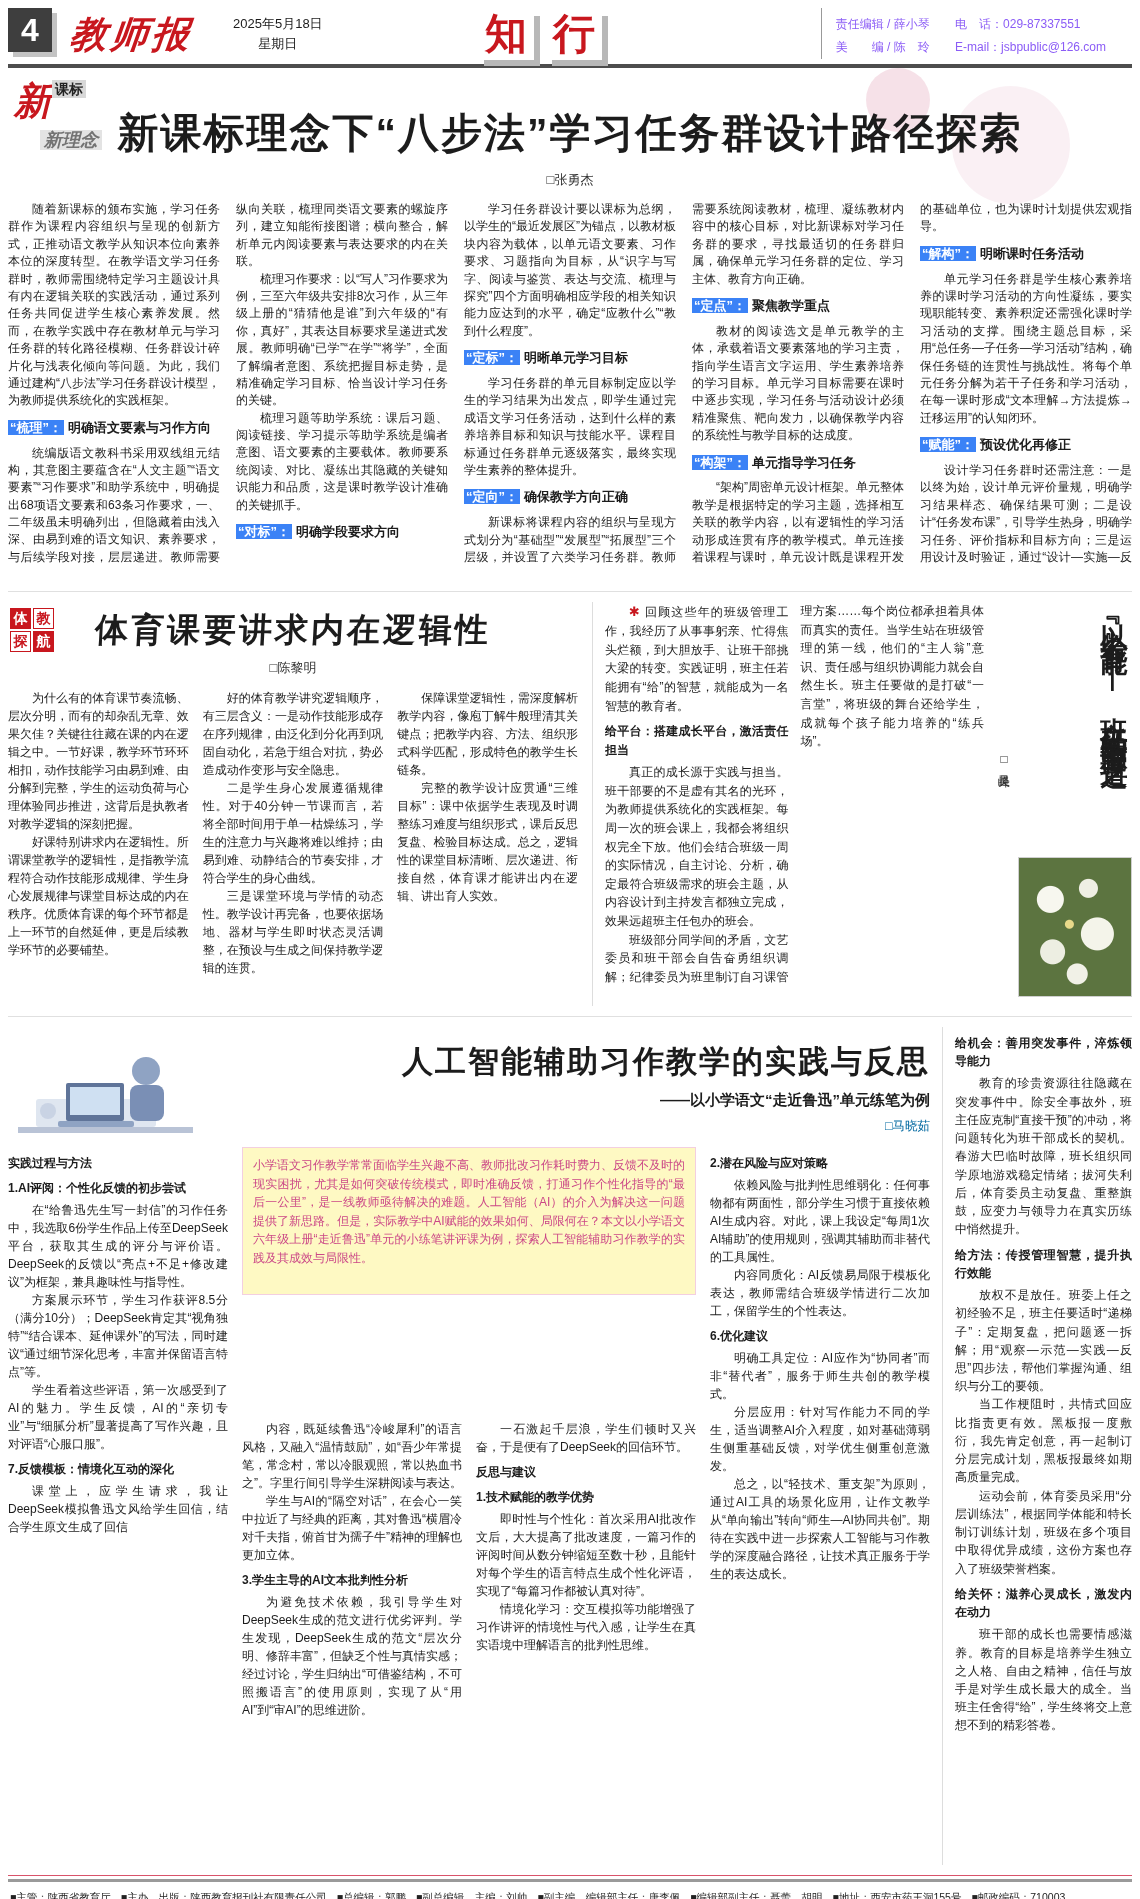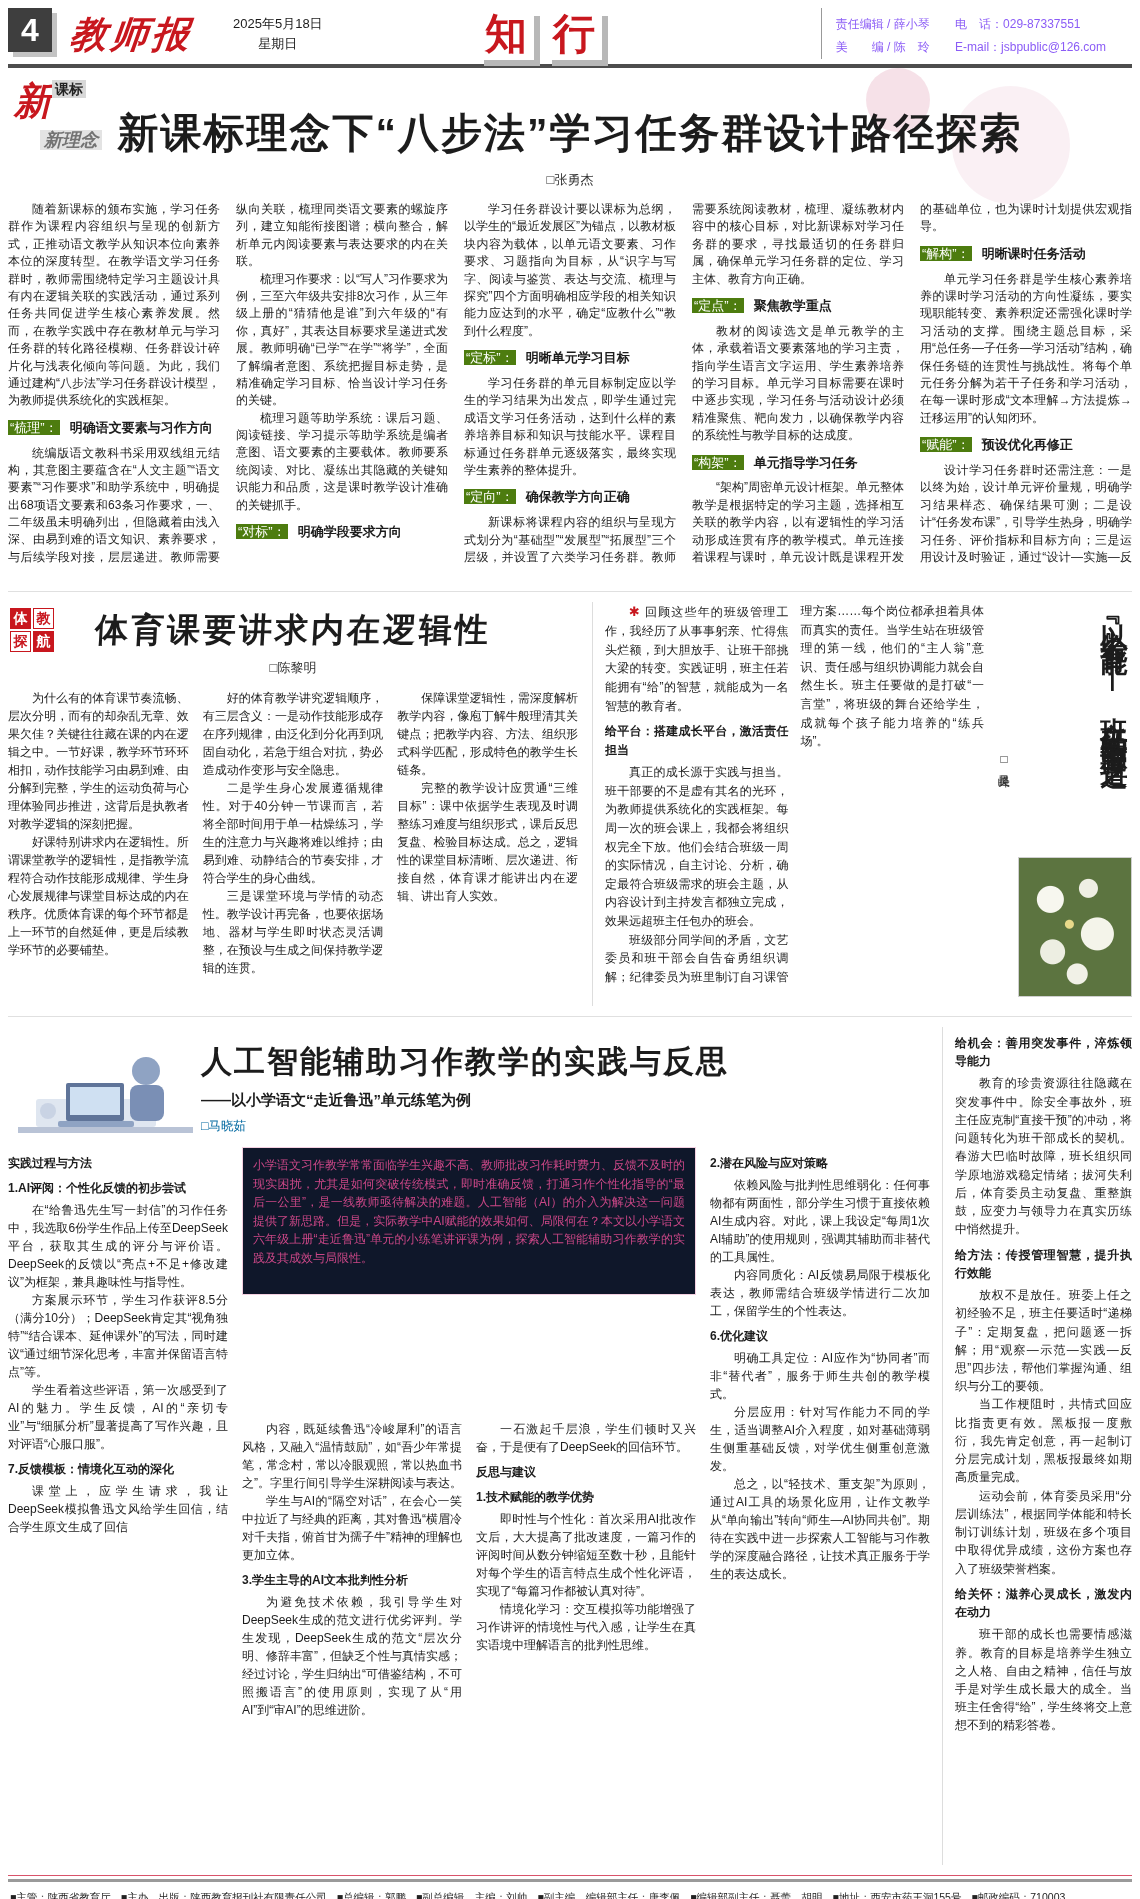--- a/index.html
+++ b/index.html
@@ -22,21 +22,21 @@
   .kicker{position:absolute;left:6px;top:14px;width:170px;line-height:1;}
   .kick-xin{color:#c8171e;font-size:38px;font-weight:bold;font-style:italic;}
   .kick-kb{font-size:14px;font-weight:bold;color:#222;background:#d8d8d8;padding:1px 3px;vertical-align:top;}
   .kick-xln{display:inline-block;font-size:18px;font-weight:bold;font-style:italic;color:#737373;margin:10px 0 0 26px;background:#e3e3e3;padding:1px 4px;}
   .a1 h1{text-align:center;font-size:41px;font-weight:900;letter-spacing:2px;margin:30px 0 4px;}
   .byline{text-align:center;font-size:13px;color:#333;margin:10px 0 12px;}
   .a1-body{column-count:5;column-gap:16px;column-fill:auto;height:378px;overflow:hidden;font-size:12px;line-height:1.45;text-align:justify;}
   .para{margin:0;text-indent:2em;}
   .para.subhead{text-indent:0;font-weight:bold;font-size:13px;margin:9px 0 7px;}
   .para.boldhead{text-indent:0;font-weight:bold;margin:7px 0 4px;}
-  .tag{background:#4d7c0f;color:#fff;font-weight:normal;padding:0 2px;margin-right:10px;}
+  .tag{background:#3b82f6;color:#fff;font-weight:bold;padding:0 2px;margin-right:4px;}
   .star{color:#c8171e;margin-right:4px;font-size:13px;}
   
   .mid{display:flex;margin-top:12px;border-top:1px solid #e0e0e0;padding-top:10px;height:404px;overflow:hidden;}
   .sports{width:585px;padding-right:14px;border-right:1px solid #ddd;box-sizing:border-box;}
   .sports-head{position:relative;text-align:center;padding:4px 0 2px;}
   .badge{position:absolute;left:2px;top:6px;display:grid;grid-template-columns:21px 21px;grid-gap:2px;}
   .badge span{width:21px;height:21px;font-size:14px;font-weight:bold;display:flex;align-items:center;justify-content:center;border:1px solid #c8171e;box-sizing:border-box;}
   .badge .solid{background:#c8171e;color:#fff;}
   .badge .hollow{background:#fff;color:#c8171e;}
   .sports h2{display:inline-block;font-size:33px;font-weight:900;letter-spacing:3px;margin:2px 0 0;transform:skewX(-3deg);}
@@ -56,27 +56,27 @@
       radial-gradient(circle at 70% 55%, #f4f4ea 0 16px, rgba(0,0,0,0) 17px),
       radial-gradient(circle at 30% 68%, #edeee2 0 12px, rgba(0,0,0,0) 13px),
       radial-gradient(circle at 52% 84%, #f1f1e7 0 10px, rgba(0,0,0,0) 11px),
       radial-gradient(circle at 45% 48%, #e8d98a 0 4px, rgba(0,0,0,0) 5px),
       #5c7440;}
   
   .bottom{display:flex;margin-top:10px;border-top:1px solid #e0e0e0;padding-top:10px;height:838px;overflow:hidden;}
   .ai{width:935px;padding-right:12px;border-right:1px solid #ddd;box-sizing:border-box;}
   .ai-head{display:flex;align-items:flex-start;margin-bottom:6px;}
   .illus{width:175px;height:100px;flex:0 0 auto;margin:14px 8px 0 10px;}
-  .ai-titles{flex:1;text-align:left;}
+  .ai-titles{flex:1;text-align:right;}
   .ai-titles h2{font-size:31px;font-weight:900;letter-spacing:2px;margin:14px 0 2px;}
   .ai-sub{font-size:15px;font-weight:bold;margin-top:8px;}
   .ai-byline{font-size:12.5px;margin-top:8px;color:#0369a1;}
   .ai-grid{display:grid;grid-template-columns:repeat(4,1fr);grid-column-gap:14px;font-size:12px;line-height:1.5;text-align:justify;height:688px;overflow:hidden;}
   .ai-col1{grid-column:1;grid-row:1/3;}
-  .ai-inset{grid-column:2/4;grid-row:1;border:1px solid #f3cfe0;background:#0f172a;color:#cb4787;padding:8px 10px;font-size:12px;line-height:1.55;margin-bottom:8px;text-align:justify;height:148px;overflow:hidden;box-sizing:border-box;}
+  .ai-inset{grid-column:2/4;grid-row:1;border:1px solid #f3cfe0;background:#fef9c3;color:#cb4787;padding:8px 10px;font-size:12px;line-height:1.55;margin-bottom:8px;text-align:justify;height:148px;overflow:hidden;box-sizing:border-box;}
   .ai-col2{grid-column:2;grid-row:2;}
   .ai-col3{grid-column:3;grid-row:2;}
   .ai-col4{grid-column:4;grid-row:1/3;}
   .right-bottom{flex:1;padding-left:12px;font-size:12px;line-height:1.52;text-align:justify;overflow:hidden;}
   
   .footer{margin-top:10px;border-top:1px solid #d9536a;}
   .footer-inner{border-top:3px solid #9a9a9a;margin-top:3px;padding:6px 2px 0;}
   .footer-line{font-size:10.5px;color:#222;line-height:1.9;}
   .footer-line p{display:inline;margin:0 10px 0 0;text-indent:0;}
 </style>

